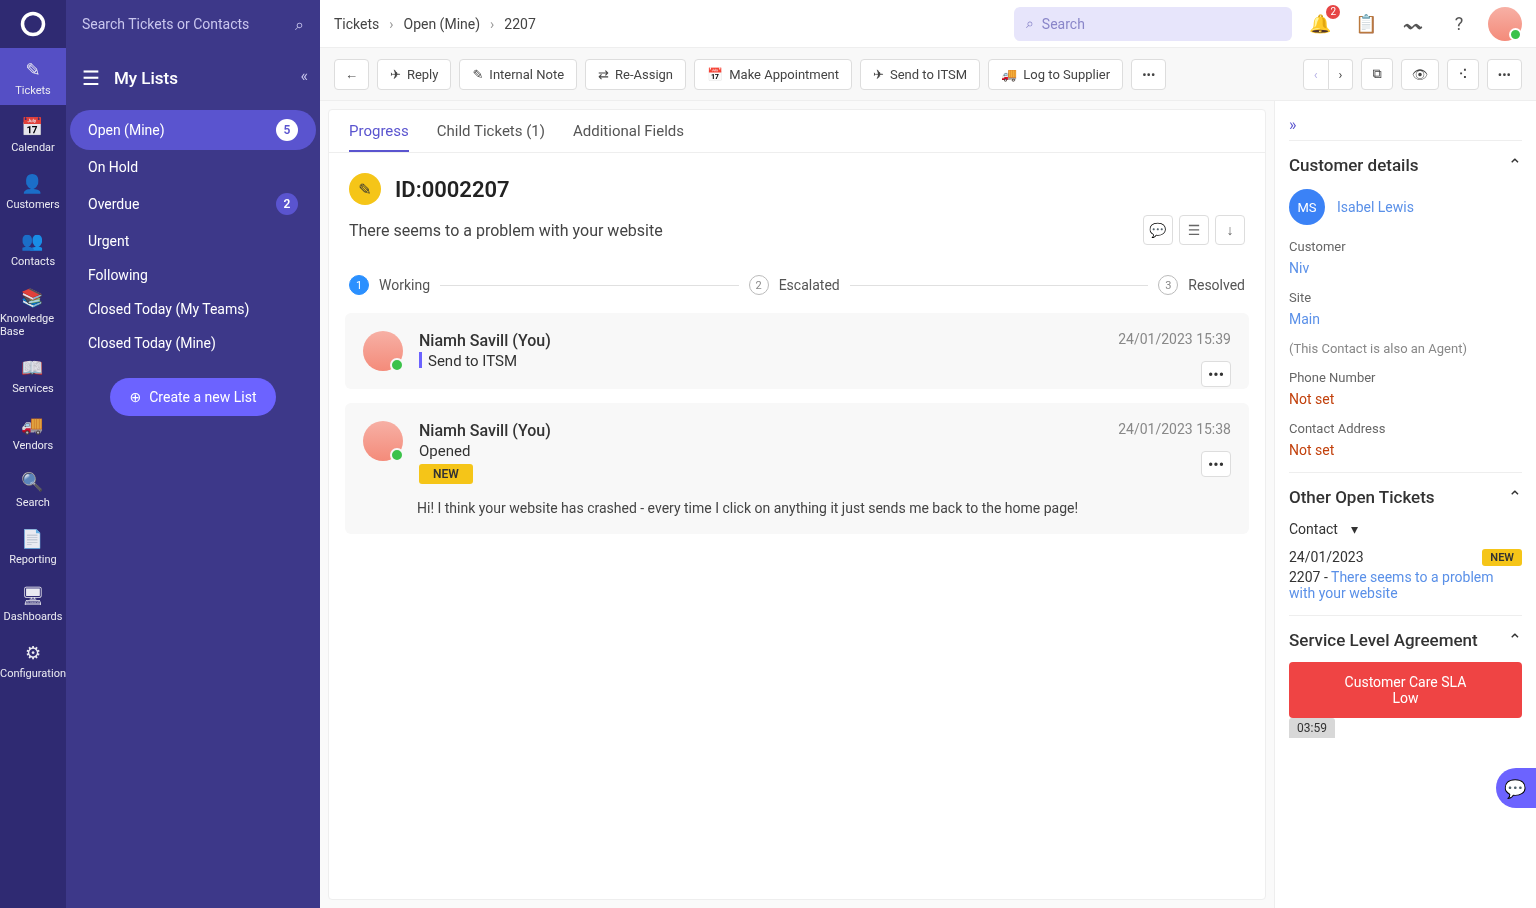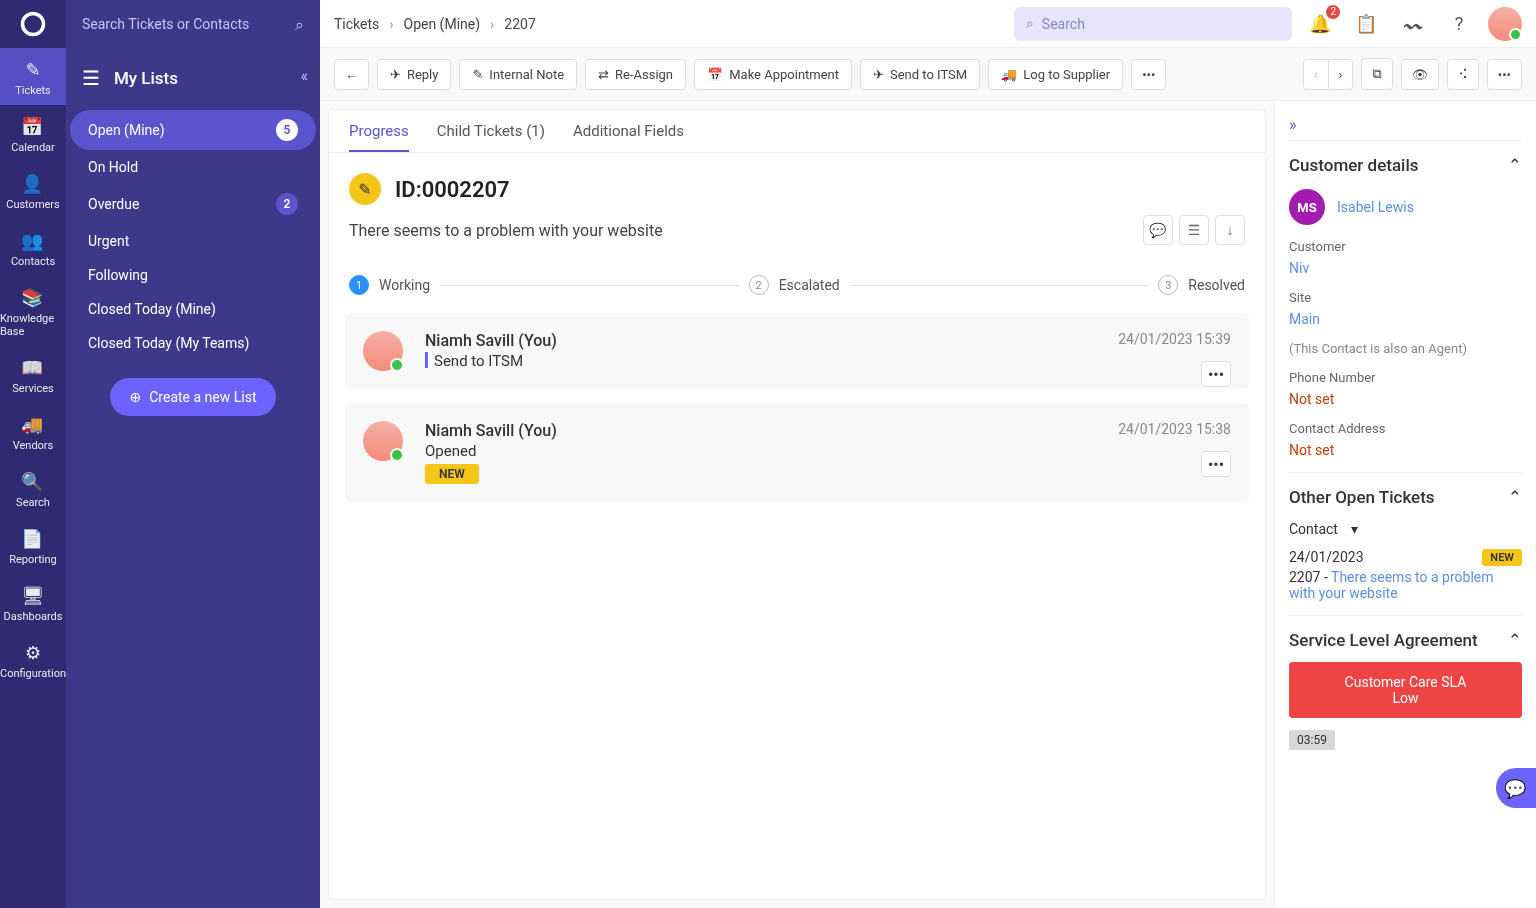--- a/index.html
+++ b/index.html
@@ -67,53 +67,53 @@
 .sm-btn { border:1px solid #ddd; background:#fff; width:30px; height:30px; border-radius:4px; display:flex; align-items:center; justify-content:center; color:#666; cursor:pointer; font-size:14px;}
 
 .stepper { display:flex; align-items:center; padding:20px 20px 18px;}
 .step { display:flex; align-items:center; gap:10px; color:#555; font-size:14px;}
 .step-num { width:20px;height:20px;border:1px solid #bbb;border-radius:50%;display:flex;align-items:center;justify-content:center;font-size:11px;color:#888;background:#fff;}
 .step.active .step-num { background:#2b90ff;border-color:#2b90ff;color:#fff;}
 .step-line { flex:1; height:1px; background:#e0e0e0; margin:0 10px;}
 
 .thread { padding:0 16px 24px;}
 .msg { background:#f8f8f8; border-radius:6px; padding:18px; margin-bottom:14px; position:relative;}
-.msg-head{display:flex;gap:22px;}
+.msg-head{display:flex;gap:16px;}
 .msg-avatar{width:40px;height:40px;border-radius:50%;background:linear-gradient(#f7b0a5,#f48b7a);position:relative;flex-shrink:0;}
 .msg-avatar::after{content:"";position:absolute;right:-1px;bottom:-1px;width:10px;height:10px;background:#3bc24a;border:2px solid #f8f8f8;border-radius:50%;}
 .msg-meta{flex:1;}
 .msg-author{font-size:16px;color:#333;font-weight:500;}
 .msg-action{font-size:15px;color:#333;margin-top:2px;}
 .msg-action .bar{display:inline-block;width:3px;height:16px;background:#6c63ff;margin-right:6px;vertical-align:-2px;}
 .msg-ts{font-size:14px;color:#888;text-align:right;}
 .msg-more{border:1px solid #ddd;background:#fff;border-radius:4px;width:30px;height:26px;display:flex;align-items:center;justify-content:center;cursor:pointer;position:absolute;right:18px;top:48px;}
 .tag-new{background:#f5c518;color:#333;font-size:12px;font-weight:600;padding:3px 14px;border-radius:3px;display:inline-block;margin-top:4px;}
 .msg-body{font-size:14px;color:#444;margin-top:16px;margin-left:54px;}
 .msg-body a{color:#5a90e8;text-decoration:none;}
 
 .side { width:262px; background:#fff; border-left:1px solid #eee; overflow-y:auto; padding:8px 14px 20px; font-size:14px;}
 .side-expand { color:#5a54cf; font-size:16px; padding:6px 0; cursor:pointer;}
 .panel { border-top:1px solid #eee; padding:14px 0;}
 .panel:first-of-type{border-top:none;}
 .panel-head{display:flex;align-items:center;justify-content:space-between;font-size:17px;font-weight:500;color:#333;cursor:pointer;}
 .panel-body{margin-top:14px;}
 .cust-row{display:flex;align-items:center;gap:12px;}
-.cust-avatar{width:36px;height:36px;border-radius:50%;background:#a21caf;color:#fff;display:flex;align-items:center;justify-content:center;font-size:13px;font-weight:700;}
+.cust-avatar{width:36px;height:36px;border-radius:50%;background:#3b82f6;color:#fff;display:flex;align-items:center;justify-content:center;font-size:13px;font-weight:400;}
 .cust-name{color:#5a90e8;cursor:pointer;}
 .field-label{color:#666;font-size:13px;margin-top:14px;}
 .field-value{color:#c2410c;margin-top:6px;}
 .field-value.link{color:#5a90e8;cursor:pointer;}
 .note{color:#888;font-size:13px;margin-top:14px;}
 .other-ticket{margin-top:12px;}
 .ot-date{color:#333;}
 .ot-new{float:right;background:#f5c518;color:#333;font-size:11px;font-weight:600;padding:2px 8px;border-radius:3px;}
 .ot-title{margin-top:4px;}
 .ot-title .link{color:#5a90e8;}
 .sla-box{background:#ef4444;color:#fff;text-align:center;border-radius:4px;padding:12px 8px;margin-top:12px;}
-.sla-time{background:#d8d8d8;color:#333;font-size:12px;padding:3px 8px;border-radius:3px 3px 0 0;display:inline-block;margin-top:12px;}
+.sla-time{background:#d8d8d8;color:#333;font-size:12px;padding:3px 8px;border-radius:3px 3px 0 0;display:inline-block;margin-top:0;}
 .sla-wrap{margin-top:6px;}
 .drop { display:flex;align-items:center;gap:13px;color:#333;cursor:pointer;font-size:14px;}
 
 .chat-fab{position:fixed;right:0;bottom:100px;width:40px;height:40px;border-radius:50% 0 0 50%;background:#6c63ff;color:#fff;display:flex;align-items:center;justify-content:center;font-size:18px;}
 </style>
 </head>
 <body>
 
 <div class="app">
 
@@ -193,24 +193,24 @@
           <span>Overdue</span>
           <span class="badge blue">2</span>
         </div>
         <div class="list-row">
           <span>Urgent</span>
         </div>
         <div class="list-row">
           <span>Following</span>
         </div>
         <div class="list-row">
+          <span>Closed Today (My Teams)</span>
+        </div>
+        <div class="list-row">
           <span>Closed Today (Mine)</span>
-        </div>
-        <div class="list-row">
-          <span>Closed Today (My Teams)</span>
         </div>
       </div>
     <button class="create-list">
       <span>⊕</span>
       <span>Create a new List</span>
     </button>
   </div>
 
   <div class="main">
     <div class="topbar">
@@ -330,20 +330,21 @@
               </div>
               <div class="msg-more">•••</div>
             </div>
             <div class="msg">
               <div class="msg-head">
                 <div class="msg-avatar"></div>
                 <div class="msg-meta"><div class="msg-author">Niamh Savill (You)</div><div class="msg-action">Opened</div><div class="tag-new">NEW</div></div>
                 <div class="msg-ts">24/01/2023 15:38</div>
               </div>
               <div class="msg-more">•••</div>
+              <div class="msg-body">Hi! I think your website has crashed - every time I click on anything it just sends me back to the home page!</div>
             </div>
           </div>
       </div>
 
       <div class="side">
         <div class="side-expand">»</div>
 
         <div class="panel">
           <div class="panel-head">
             <span>Customer details</span>

